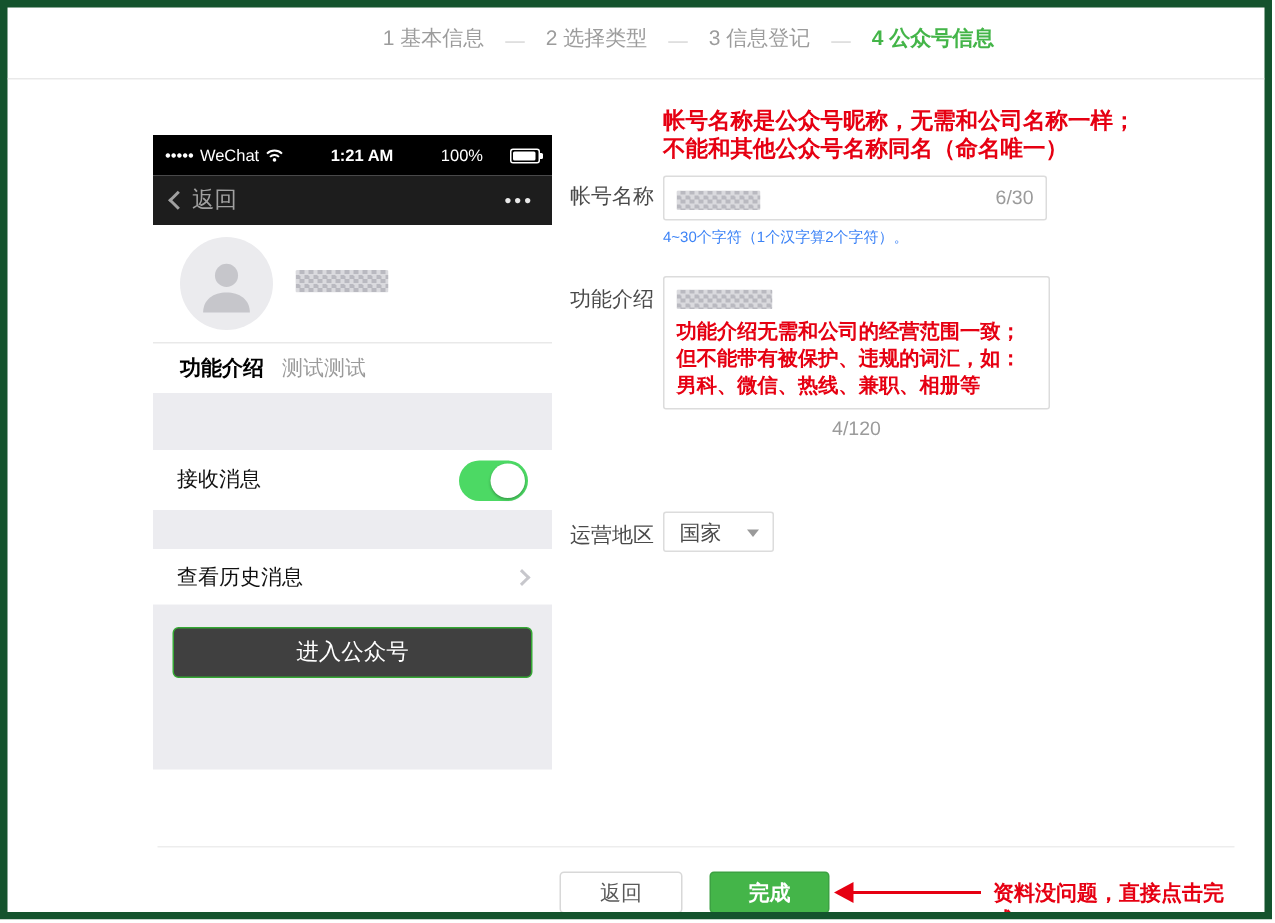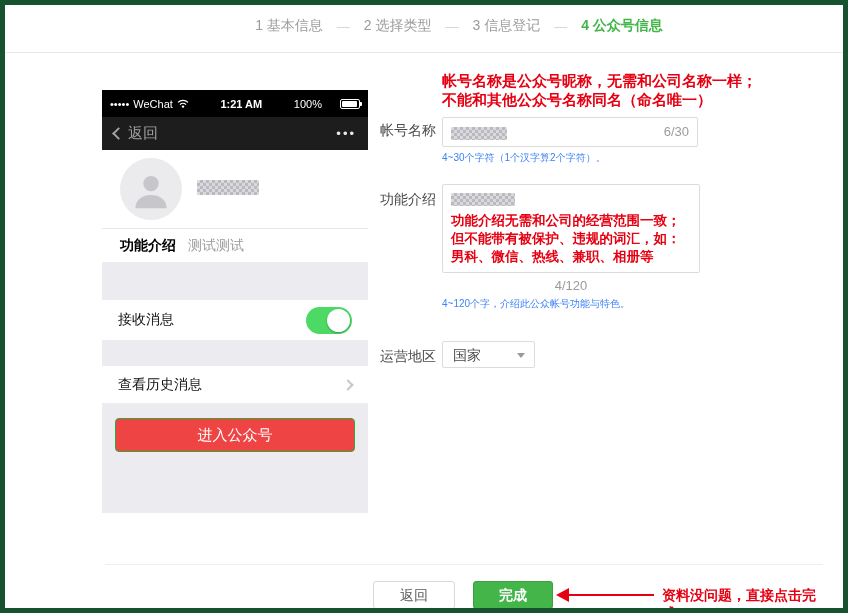--- a/index.html
+++ b/index.html
@@ -31,41 +31,41 @@
   .p-card .mosaic-name { position:absolute; left:95px; top:30px; width:62px; height:15px; }
   .p-intro { height:34px; background:#fff; border-top:1px solid #e9e9e9; display:flex; align-items:center; padding:0 18px; gap:12px; font-size:14px; }
   .p-intro .lbl { color:#000; font-weight:bold; }
   .p-intro .val { color:#9b9b9b; }
   .p-row { background:#fff; display:flex; align-items:center; padding:0 16px; font-size:14px; color:#111; }
   .p-row.receive { height:40px; margin-top:38px; }
   .p-row.history { height:37px; margin-top:26px; }
   .toggle { margin-left:auto; width:46px; height:27px; border-radius:14px; background:#4cd964; position:relative; }
   .toggle::after { content:""; position:absolute; right:2px; top:2px; width:23px; height:23px; border-radius:50%; background:#fff; box-shadow:0 1px 2px rgba(0,0,0,.3); }
   .chev-right { margin-left:auto; width:8px; height:8px; border-top:2px solid #c7c7cc; border-right:2px solid #c7c7cc; transform:rotate(45deg); }
-  .p-btn { display:block; margin:15px 13px 0; height:34px; width:240px; background:#ef4444; border:1px solid #35a834; border-radius:4px; color:#fff; font-size:15px; text-align:center; line-height:32px; }
+  .p-btn { display:block; margin:15px 13px 0; height:34px; width:240px; background:#404040; border:1px solid #35a834; border-radius:4px; color:#fff; font-size:15px; text-align:center; line-height:32px; }
 
   
   .note-red { color:#e60012; font-weight:bold; }
   .anno-top { position:absolute; left:437px; top:66px; width:326px; font-size:15px; line-height:19px; }
   .f-label { position:absolute; left:375px; font-size:14px; color:#4a4a4a; }
   .lab-account { top:117px; }
   .lab-intro { top:186px; }
   .lab-region { top:343px; }
   .inp { position:absolute; left:437px; background:#fff; border:1px solid #dcdcdc; border-radius:2px; }
   .inp-account { top:112px; width:256px; height:30px; }
   .inp-account .mosaic-val { position:absolute; left:8px; top:9px; width:56px; height:13px; }
   .inp-account .counter { position:absolute; right:8px; top:6px; font-size:13px; color:#9b9b9b; }
   .helper { position:absolute; left:437px; font-size:10px; color:#3b82f6; }
   .help-account { top:146px; }
   .help-intro { top:292px; }
   .inp-intro { top:179px; width:258px; height:89px; }
   .inp-intro .mosaic-val { position:absolute; left:8px; top:8px; width:64px; height:13px; }
   .inp-intro .anno-lines { position:absolute; left:8px; top:27px; font-size:13.5px; line-height:18px; white-space:nowrap; }
   .counter-intro { position:absolute; left:437px; top:273px; width:258px; text-align:center; font-size:13px; color:#9b9b9b; }
-  .select { top:336px; width:93px; height:27px; cursor:pointer; }
+  .select { top:336px; width:74px; height:27px; cursor:pointer; }
   .select .val { position:absolute; left:10px; top:5px; font-size:14px; color:#4a4a4a; filter:blur(0.4px); }
   .caret-down { position:absolute; right:9px; top:11px; width:0; height:0; border-left:4px solid transparent; border-right:4px solid transparent; border-top:5px solid #9a9a9a; }
 
   
   .footer-divider { position:absolute; left:100px; top:559px; width:718px; height:1px; background:#ededed; }
   .btn-back { position:absolute; left:368px; top:576px; width:82px; height:28px; background:#fff; border:1px solid #d8d8d8; border-radius:3px; font-size:14px; color:#595959; text-align:center; line-height:26px; cursor:pointer; }
   .btn-finish { position:absolute; left:468px; top:576px; width:80px; height:28px; background:#44b549; border:1px solid #3ca142; border-radius:3px; font-size:14px; font-weight:bold; color:#fff; text-align:center; line-height:26px; cursor:pointer; }
   .arrow-head { position:absolute; left:551px; top:583px; width:0; height:0; border-top:7px solid transparent; border-bottom:7px solid transparent; border-right:13px solid #e60012; }
   .arrow-line { position:absolute; left:563px; top:589px; width:86px; height:2px; background:#e60012; }
   .footer-note { position:absolute; left:657px; top:582px; font-size:14px; }
@@ -144,21 +144,20 @@
   <span class="f-label lab-intro">功能介绍</span>
   <div class="inp inp-intro">
     <span class="mosaic mosaic-val"></span>
     <div class="anno-lines note-red">
       <div>功能介绍无需和公司的经营范围一致；</div>
       <div>但不能带有被保护、违规的词汇，如：</div>
       <div>男科、微信、热线、兼职、相册等</div>
     </div>
   </div>
   <div class="counter-intro">4/120</div>
-  <div class="helper help-intro">4~120个字，介绍此公众帐号功能与特色。</div>
 
   <span class="f-label lab-region">运营地区</span>
   <div class="inp select">
     <span class="val">国家</span>
     <span class="caret-down"></span>
   </div>
 
   <div class="footer-divider"></div>
   <div class="btn-back">返回</div>
   <div class="btn-finish">完成</div>

